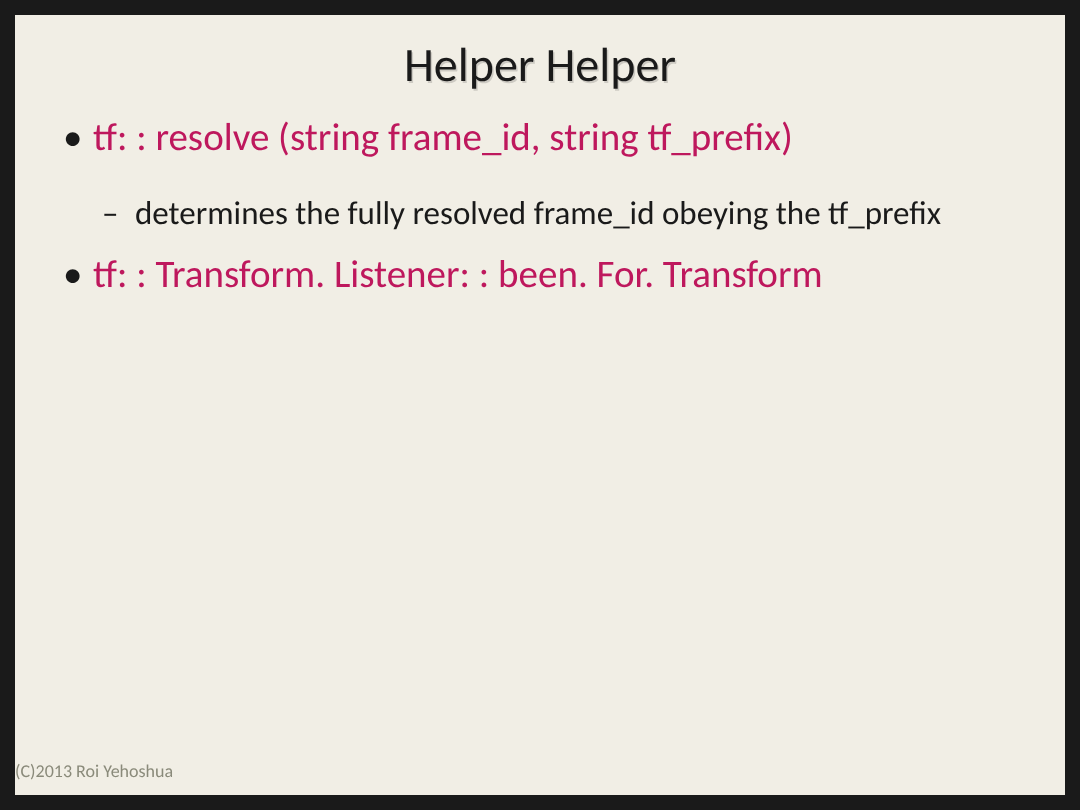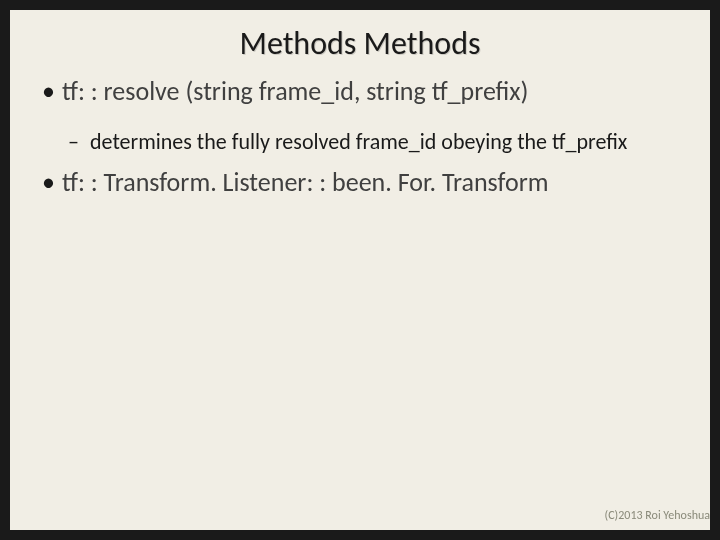--- a/index.html
+++ b/index.html
@@ -45,21 +45,21 @@
     position: absolute;
     left: 4px;
     top: 0;
     font-size: 26px;
     line-height: 32px;
     color: #1a1a1a;
   }
   .l1-text {
     font-size: 26px;
     line-height: 32px;
-    color: #404040;
+    color: #be185d;
   }
   ul.level2 {
     list-style: none;
     margin-top: 4px;
     margin-bottom: 10px;
   }
   ul.level2 > li {
     position: relative;
     padding-left: 28px;
     margin-top: 21px;
@@ -72,31 +72,31 @@
     font-size: 22px;
     line-height: 28px;
     color: #1a1a1a;
   }
   .l2-text {
     font-size: 22px;
     line-height: 28px;
     color: #1a1a1a;
   }
   .footer {
-    text-align: right;
+    text-align: left;
     font-size: 12px;
     color: #8a8a7a;
     padding-bottom: 8px;
   }
 </style>
 </head>
 <body>
 
 <div class="slide">
-  <h1 class="title">Methods Methods</h1>
+  <h1 class="title">Helper Helper</h1>
   <div class="content">
     <ul class="level1">
       <li>
         <span class="l1-text">tf: : resolve (string frame_id, string tf_prefix)</span>
         <ul class="level2">
           <li>
             <span class="l2-text">determines the fully resolved frame_id obeying the tf_prefix</span>
           </li>
         </ul>
       </li>

